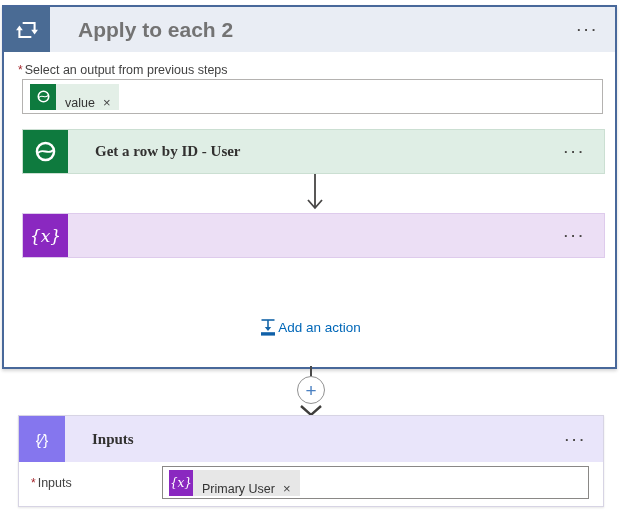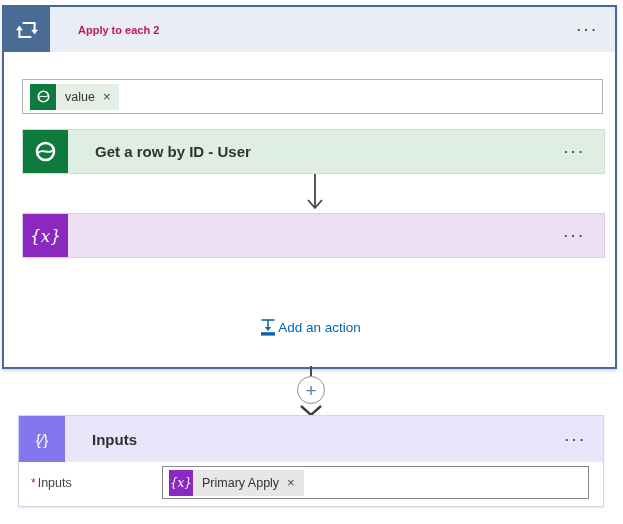--- a/index.html
+++ b/index.html
@@ -17,55 +17,55 @@
     position:absolute;left:2px;top:5px;width:615px;height:364px;
     box-sizing:border-box;border:2px solid #48689a;background:#fff;
     box-shadow:0 2px 3px rgba(0,0,0,.16);
   }
   .scope-header{
     position:absolute;left:0;top:0;right:0;height:45px;background:#e9edf4;
     display:flex;align-items:center;cursor:pointer;
   }
   .icon-box{display:flex;align-items:center;justify-content:center;flex:0 0 auto;}
   .apply-box{width:46px;height:45px;background:#4a6b94;}
-  .hdr-title{margin-left:28px;font-size:11px;font-weight:600;color:#be185d;}
+  .hdr-title{margin-left:28px;font-size:21px;font-weight:600;color:#737373;}
   .menu-dots{
     margin-left:auto;margin-right:16px;font-size:13px;font-weight:700;
     letter-spacing:3px;color:#484644;cursor:pointer;user-select:none;
   }
   .scope-body{position:absolute;left:0;top:45px;right:0;bottom:0;background:#fff;}
 
   .field-label{position:absolute;left:14px;top:11px;font-size:12.5px;color:#424242;}
   .req{color:#a4262c;margin-right:2px;font-size:12px;}
 
   .bigfield{
     position:absolute;left:18px;top:27px;width:581px;height:35px;
     box-sizing:border-box;border:1px solid #b4b2b0;background:#fff;
     display:flex;align-items:center;padding-left:7px;cursor:text;
   }
 
   .token{display:inline-flex;height:26px;align-items:stretch;cursor:pointer;}
   .token-badge{display:flex;align-items:center;justify-content:center;}
   .badge-green{width:26px;background:#0e7a3e;}
   .badge-purple{width:24px;background:#8a28c0;}
-  .token-body{display:flex;align-items:center;gap:8px;padding:0 9px;font-size:12.5px;color:#333;}
+  .token-body{display:flex;align-items:flex-end;gap:8px;padding:0 9px;font-size:12.5px;color:#333;}
   .body-green{background:#e3efe7;}
   .body-gray{background:#e7e7e7;}
   .token-x{font-size:13px;color:#444;cursor:pointer;}
 
   .action-card{
     position:absolute;left:18px;width:583px;height:45px;box-sizing:border-box;
     display:flex;align-items:center;cursor:pointer;
   }
   .card-green{top:77px;background:#dfeee5;border:1px solid #cbdfd2;}
   .card-purple{top:161px;background:#ecdff5;border:1px solid #decbec;}
   .card-icon{width:45px;height:100%;}
   .icon-green{background:#0e7a3e;}
   .icon-purple{background:#8a28c0;}
-  .card-title{margin-left:27px;font-size:15px;font-weight:600;color:#323130;}
+  .card-title{margin-left:27px;font-size:15px;font-weight:600;color:#323130;font-family:Liberation Serif, serif;}
   .varx{color:#fff;font-size:17px;font-style:italic;font-family:"DejaVu Serif",serif;}
 
   .arrow-mid{position:absolute;left:302px;top:122px;}
 
   .add-action{
     position:absolute;left:0;right:0;top:260px;height:30px;
     display:flex;align-items:center;justify-content:center;
     background:none;border:none;cursor:pointer;
     color:#0067b8;font-size:13.5px;font-family:"Liberation Sans",sans-serif;
   }
@@ -117,20 +117,23 @@
           <polyline points="16,18.5 5,18.5 5,11.5" fill="none" stroke="#fff" stroke-width="1.9"></polyline>
           <polygon points="8.1,12.2 1.9,12.2 5,7.8" fill="#fff"></polygon>
         </svg>
       </div>
       <div class="hdr-title">Apply to each 2</div>
       <div class="menu-dots">···</div>
     </div>
 
     <div class="scope-body">
 
+      <div class="field-label">
+        <span class="req">*</span><span>Select an output from previous steps</span>
+      </div>
 
       <div class="bigfield">
         <div class="token">
           <div class="token-badge badge-green">
             <svg viewBox="0 0 24 24" width="17" height="17">
               <circle cx="12" cy="12" r="7.4" fill="none" stroke="#fff" stroke-width="2.2"></circle>
               <path d="M5.4 13.6 C 8.4 8.2 15.6 15.8 18.6 10.4" fill="none" stroke="#fff" stroke-width="1.5"></path>
             </svg>
           </div>
           <div class="token-body body-green">
@@ -199,21 +202,21 @@
     <div class="compose-body">
       <div class="inputs-label">
         <span class="req">*</span><span>Inputs</span>
       </div>
       <div class="compose-input">
         <div class="token">
           <div class="token-badge badge-purple">
             <span class="varx">{x}</span>
           </div>
           <div class="token-body body-gray">
-            <span>Primary Apply</span>
+            <span>Primary User</span>
             <span class="token-x">×</span>
           </div>
         </div>
       </div>
     </div>
   </div>
 
 </div>
 
 </body></html>

